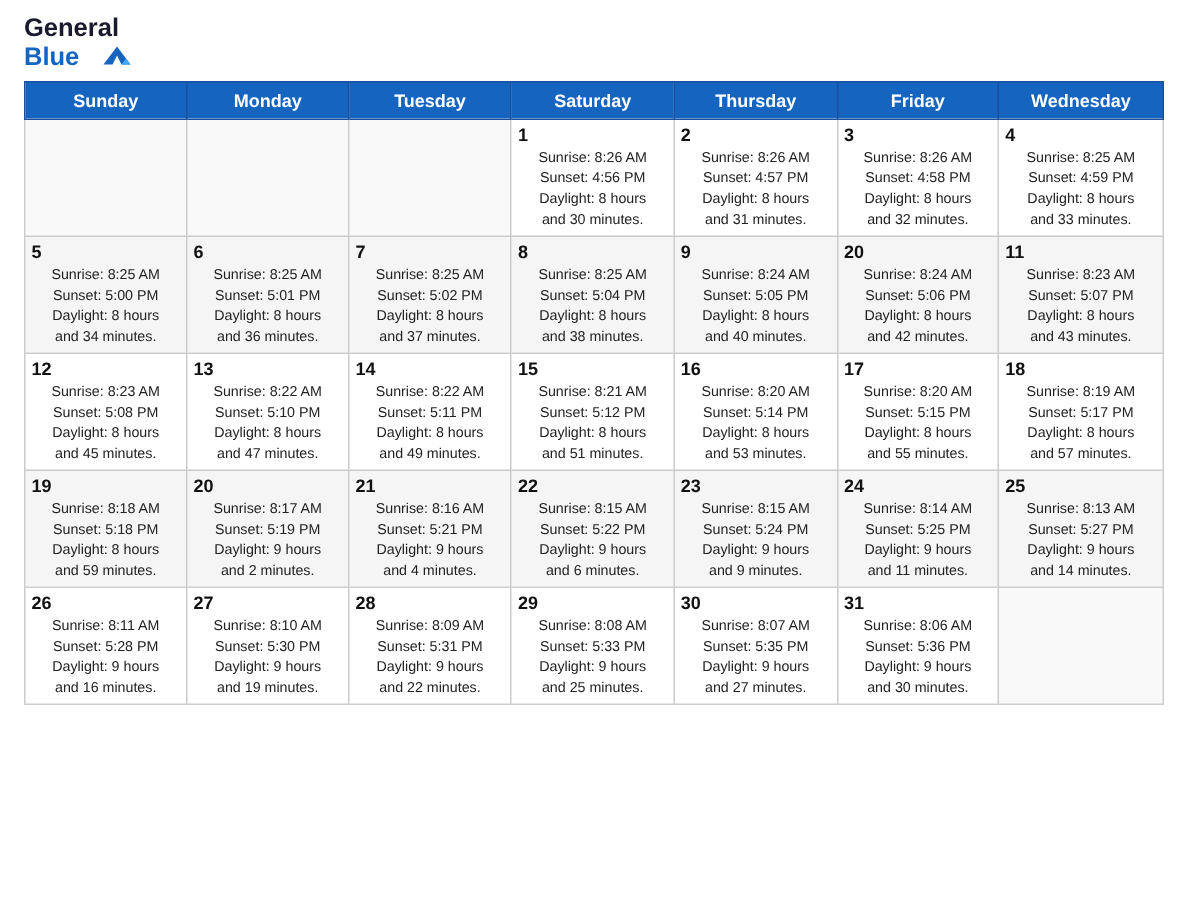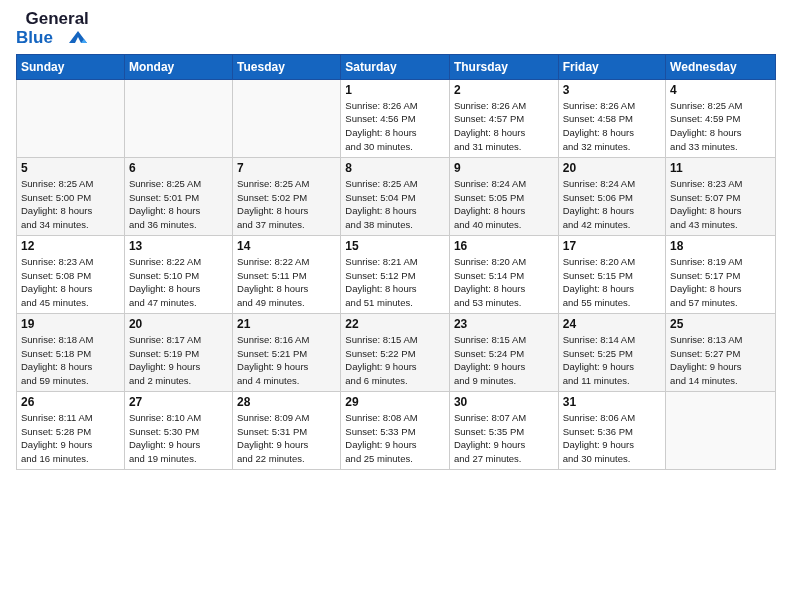--- a/index.html
+++ b/index.html
@@ -19,21 +19,20 @@
     .header {
       display: flex;
       justify-content: space-between;
       align-items: flex-start;
       margin-bottom: 6px;
     }
     .logo {
       display: flex;
       align-items: flex-end;
       gap: 0;
-      text-align: right;
     }
     .title-block {
       text-align: right;
     }
     .month-title {
       font-size: 32px;
       font-weight: bold;
       color: #1a1a1a;
       line-height: 1.1;
     }
@@ -46,21 +45,21 @@
       width: 100%;
       border-collapse: collapse;
       border: 1px solid #ccc;
     }
     .calendar th {
       background: #1565c0;
       color: #fff;
       font-size: 12px;
       font-weight: bold;
       padding: 5px 4px;
-      text-align: left;
+      text-align: center;
       border: 1px solid #1a4fa0;
     }
     .calendar td {
       vertical-align: top;
       border: 1px solid #ccc;
       padding: 3px 4px;
       width: 113px;
       min-height: 80px;
       font-size: 10px;
       color: #222;
@@ -75,20 +74,21 @@
     .day-number {
       font-weight: bold;
       font-size: 12px;
       margin-bottom: 2px;
       color: #111;
     }
     .day-info {
       font-size: 9.5px;
       line-height: 1.45;
       color: #222;
+      text-align: center;
     }
     .empty-cell {
       background: #f9f9f9 !important;
     }
   </style>
 </head>
 <body>
 
 <div class="page">
   <div class="header">

